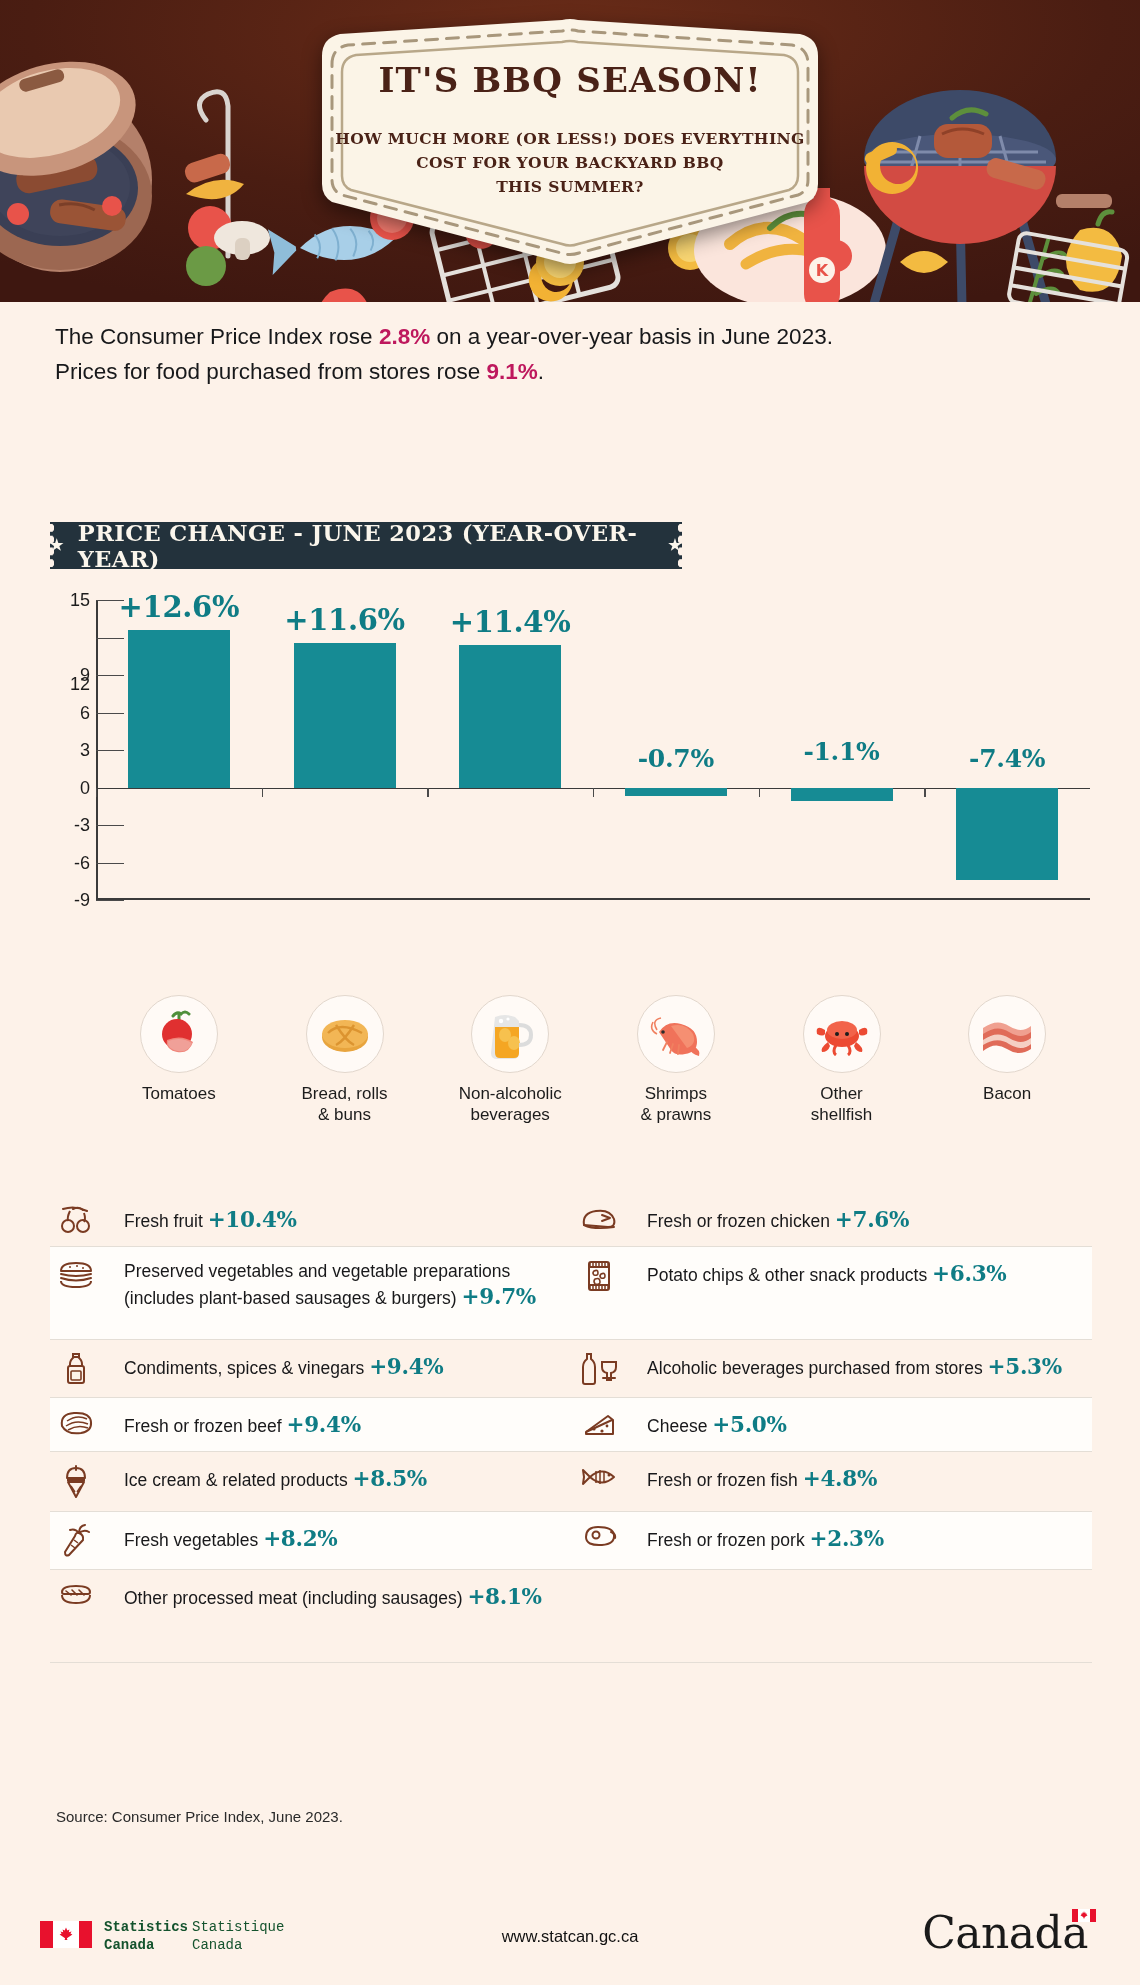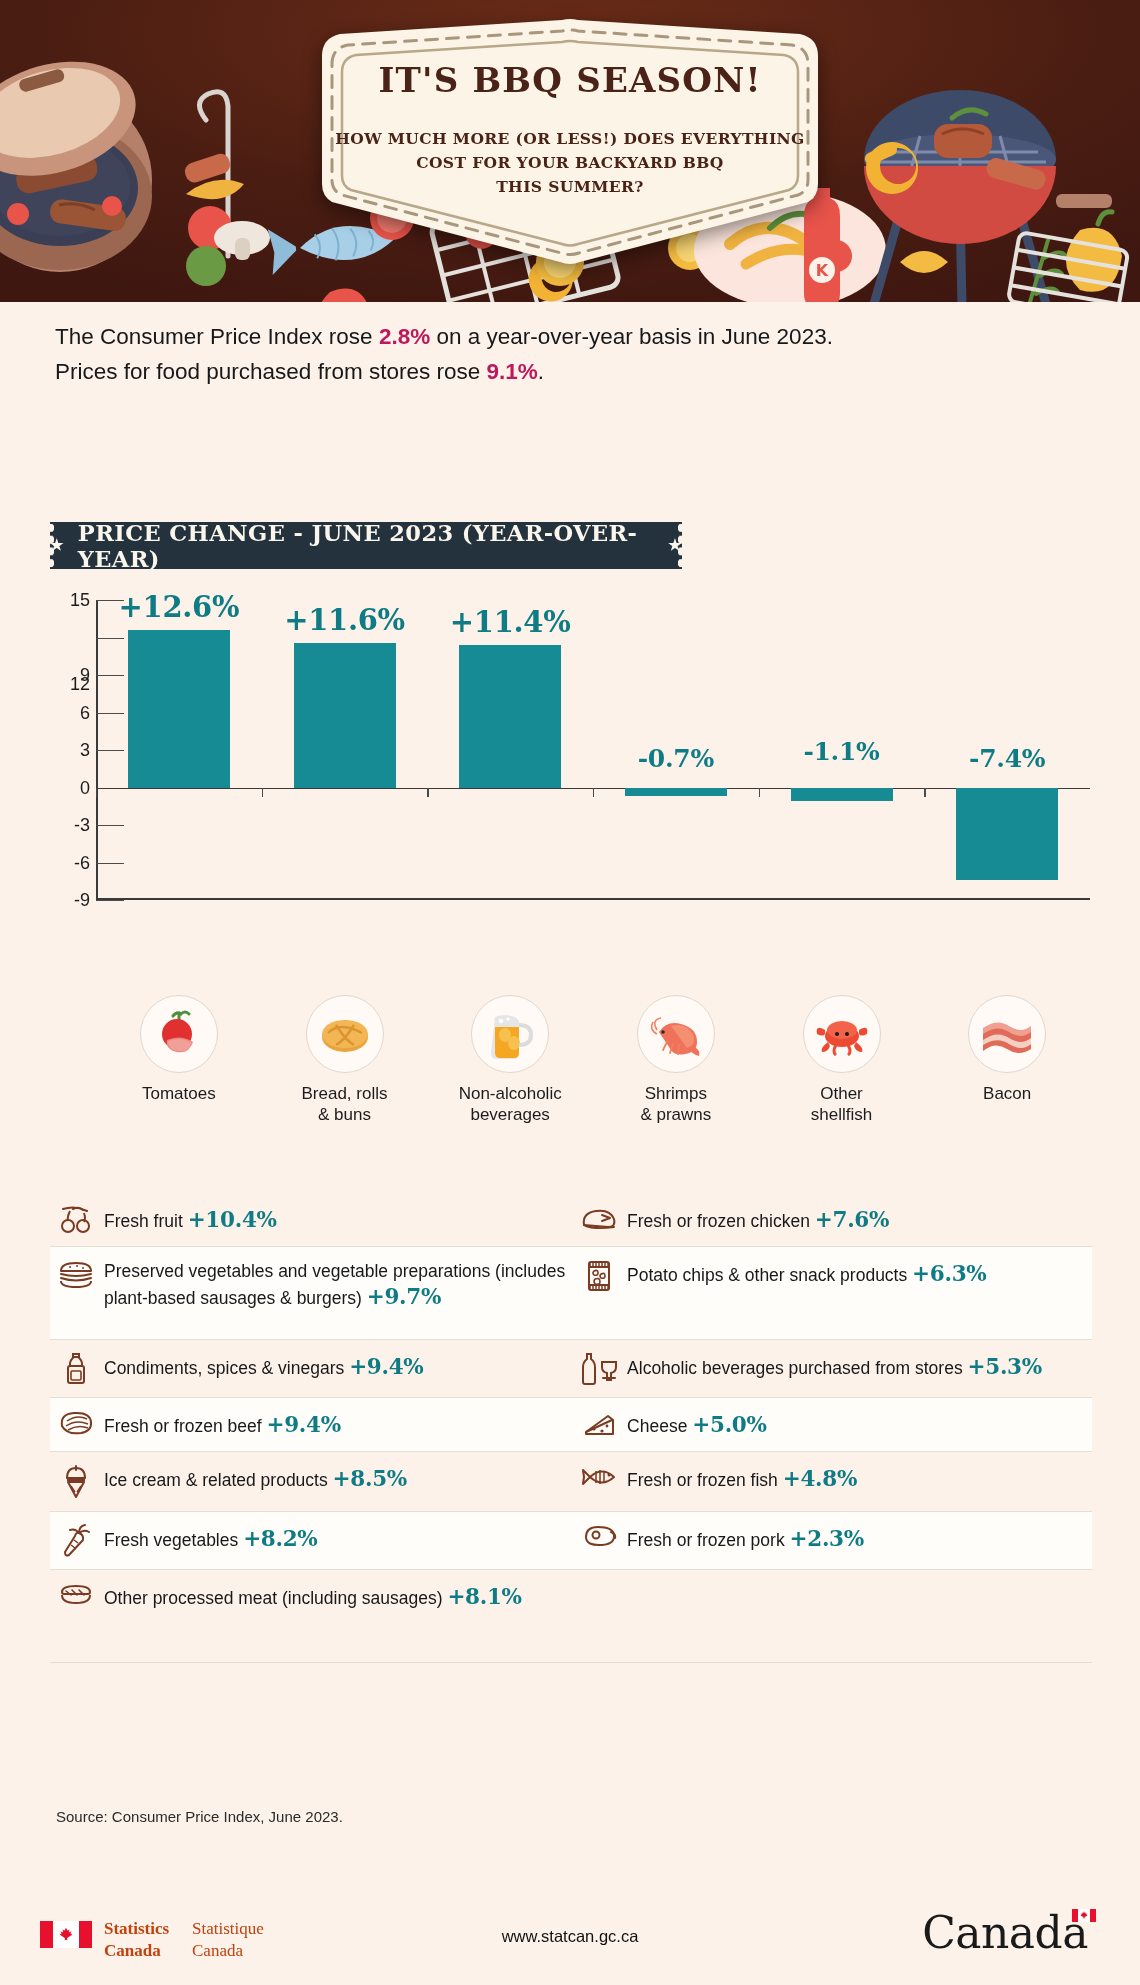--- a/index.html
+++ b/index.html
@@ -110,20 +110,21 @@
   .cell {
     display: flex; align-items: flex-start; gap: 8px;
     padding: 11px 6px; min-height: 48px;
   }
   .cell.left { width: 50.2%; }
   .cell.right { width: 49.8%; }
   .cell-icon { flex: 0 0 auto; width: 40px; display: flex; align-items: center; justify-content: center; padding-top: 1px; }
   .cell-txt {
     font-size: 17.5px; line-height: 1.32; color: #18181a;
     padding-top: 2px;
+    margin-left: 20px;
   }
   .pct {
     color: #0f7c85; font-family: "DejaVu Serif", serif; font-weight: 700;
     font-size: 21.5px; letter-spacing: -.3px; white-space: nowrap;
   }
   .row.tall .cell { min-height: 92px; }
 
   .source {
     position: absolute; left: 56px; top: 1808px;
     font-size: 15px; color: #2a2a2a;
@@ -131,22 +132,22 @@
 
   
   .footer { position: absolute; left: 0; bottom: 0; width: 1140px; height: 100px; }
   .flag {
     position: absolute; left: 40px; top: 36px; width: 52px; height: 27px;
     background: #fff; display: flex;
   }
   .flag .band { width: 13px; background: #e8112d; height: 27px; }
   .flag .mid { flex: 1; background: #fff; display: flex; align-items: center; justify-content: center; }
   .wordmark-en, .wordmark-fr {
-    position: absolute; top: 33px; font-size: 17px; line-height: 1.32;
-    color: #c2410c; font-weight: 700; font-family: Liberation Serif, serif;
+    position: absolute; top: 33px; font-size: 14px; line-height: 1.32;
+    color: #14532d; font-weight: 700; font-family: Liberation Mono, monospace;
   }
   .wordmark-en { left: 104px; }
   .wordmark-fr { left: 192px; font-weight: 400; }
   .url { position: absolute; left: 0; top: 42px; width: 1140px; text-align: center; font-size: 16.5px; color: #111; }
   .canada {
     position: absolute; right: 52px; top: 22px;
     font-family: "DejaVu Serif", serif; font-size: 44px; color: #1a1a1a; letter-spacing: -.5px;
   }
   .canada-flag { position: absolute; right: 44px; top: 24px; width: 24px; height: 13px; background: #fff; display: flex; }
   .canada-flag .band { width: 6px; background: #e8112d; }

